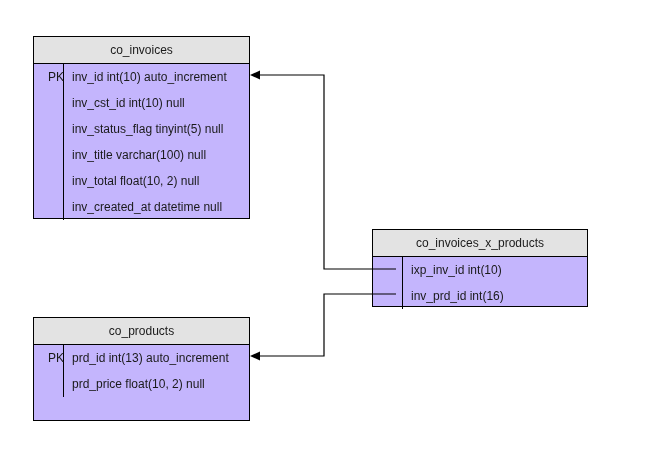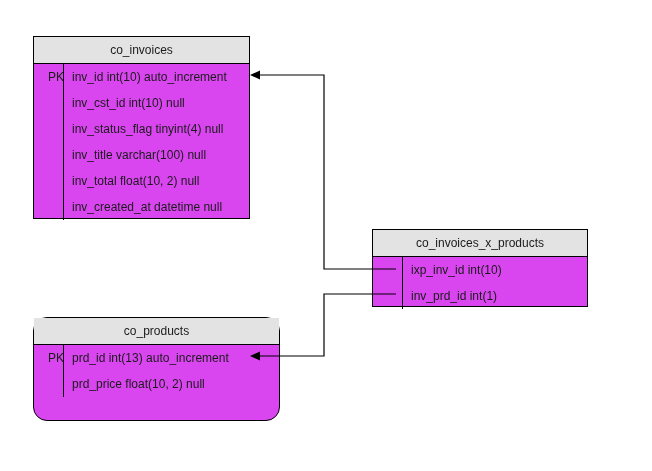--- a/index.html
+++ b/index.html
@@ -18,21 +18,21 @@
     width: 652px;
     height: 471px;
     background: #ffffff;
   }
 
   
   .entity {
     position: absolute;
     box-sizing: border-box;
     border: 1px solid #000000;
-    background: #d946ef;
+    background: #c4b5fd;
   }
   .entity-header {
     box-sizing: border-box;
     height: 27px;
     line-height: 26px;
     text-align: center;
     font-size: 12px;
     color: #1a1a1a;
     background: #e3e3e3;
     border-bottom: 1px solid #000000;
@@ -75,21 +75,21 @@
     position: absolute;
     left: 38px;
     top: 0;
     right: 4px;
     overflow: hidden;
     text-overflow: clip;
   }
 
   
   #entity-invoices      { left: 33px;  top: 36px;  width: 217px; height: 183px; }
-  #entity-products      { left: 33px;  top: 317px; width: 247px; height: 104px; border-radius: 14px; }
+  #entity-products      { left: 33px;  top: 317px; width: 217px; height: 104px; }
   #entity-junction      { left: 372px; top: 229px; width: 216px; height: 78px;  }
 
   
   #connectors {
     position: absolute;
     left: 0;
     top: 0;
     width: 652px;
     height: 471px;
     pointer-events: none;
@@ -117,21 +117,21 @@
       <div class="attr-row">
         <span class="attr-key">PK</span>
         <span class="attr-name">inv_id int(10) auto_increment</span>
       </div>
       <div class="attr-row">
         <span class="attr-key"></span>
         <span class="attr-name">inv_cst_id int(10) null</span>
       </div>
       <div class="attr-row">
         <span class="attr-key"></span>
-        <span class="attr-name">inv_status_flag tinyint(4) null</span>
+        <span class="attr-name">inv_status_flag tinyint(5) null</span>
       </div>
       <div class="attr-row">
         <span class="attr-key"></span>
         <span class="attr-name">inv_title varchar(100) null</span>
       </div>
       <div class="attr-row">
         <span class="attr-key"></span>
         <span class="attr-name">inv_total float(10, 2) null</span>
       </div>
       <div class="attr-row">
@@ -145,21 +145,21 @@
     <div class="entity-header">co_invoices_x_products</div>
     <div class="entity-body">
       <div class="keycol"></div>
 
       <div class="attr-row">
         <span class="attr-key"></span>
         <span class="attr-name">ixp_inv_id int(10)</span>
       </div>
       <div class="attr-row">
         <span class="attr-key"></span>
-        <span class="attr-name">inv_prd_id int(1)</span>
+        <span class="attr-name">inv_prd_id int(16)</span>
       </div>
     </div>
   </div>
 
   <div class="entity" id="entity-products">
     <div class="entity-header">co_products</div>
     <div class="entity-body">
       <div class="keycol"></div>
 
       <div class="attr-row">

